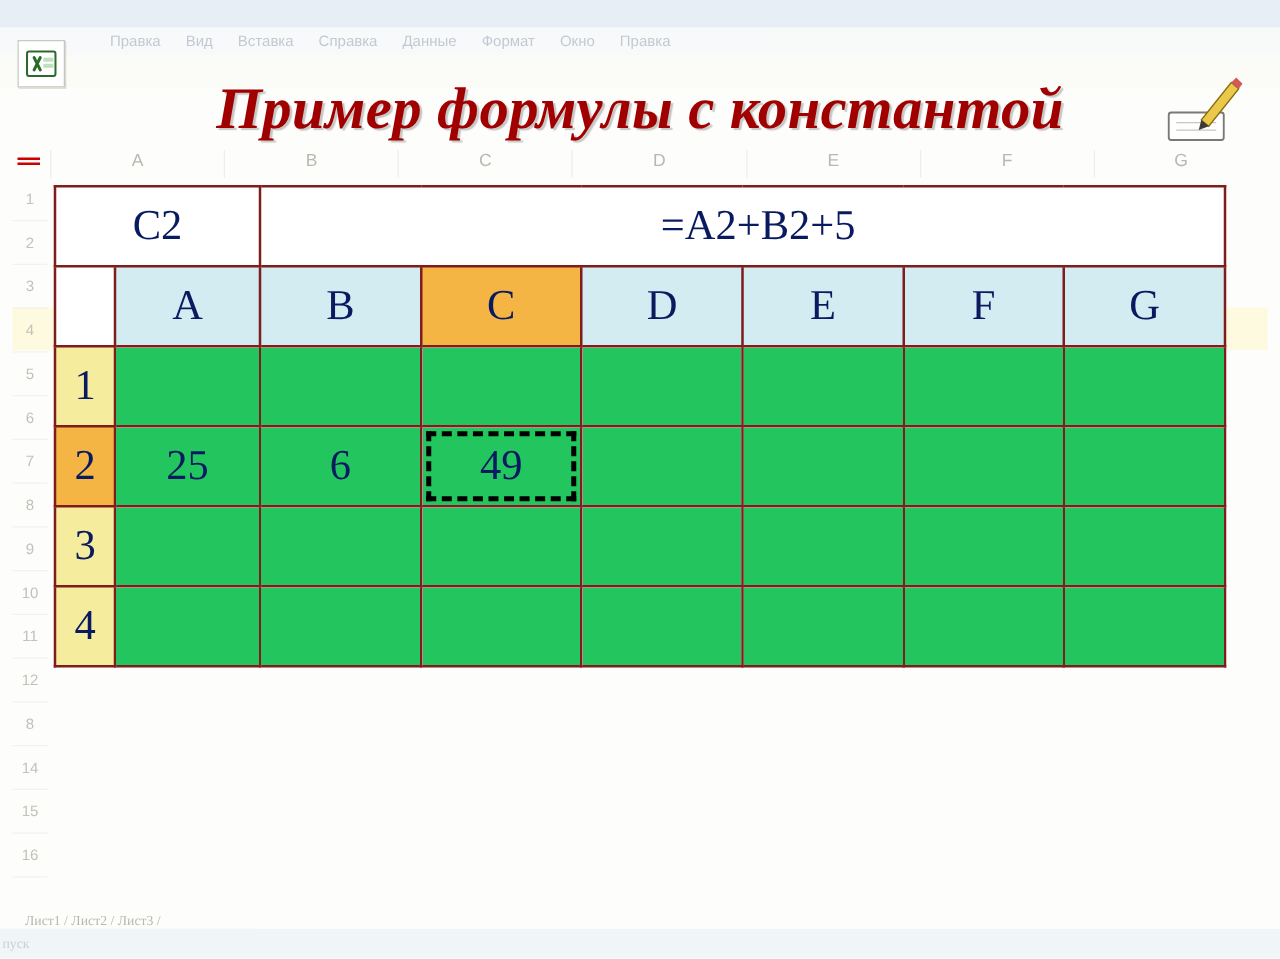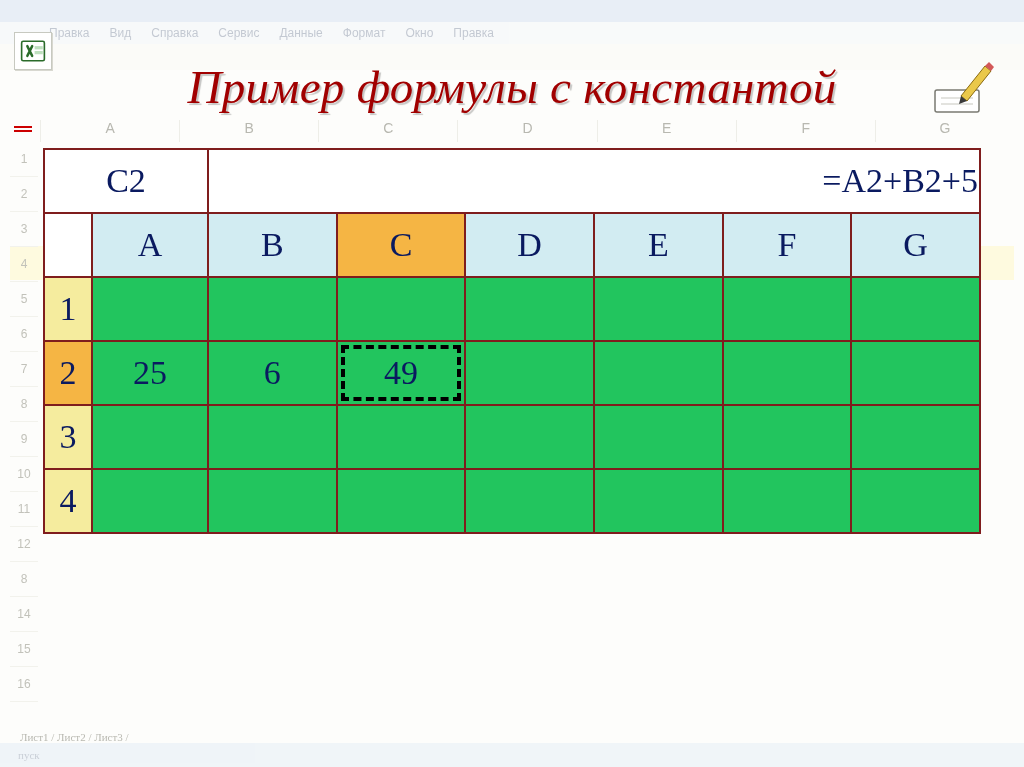--- a/index.html
+++ b/index.html
@@ -26,21 +26,21 @@
     background: #c9d7ef;
     opacity: .4;
   }
   .bg .menubar {
     position: absolute;
     top: 22px; left: 0; right: 0;
     height: 22px;
     background: #eef3fa;
     display: flex;
     gap: 20px;
-    padding-left: 49px;
+    padding-left: 88px;
     font: 12px Tahoma, sans-serif;
     color: #5a6a88;
     align-items: center;
     opacity: .35;
   }
   .bg .toolbar {
     position: absolute;
     top: 44px; left: 0; right: 0;
     height: 26px;
     background: #f6f7f3;
@@ -88,21 +88,21 @@
     opacity: .55;
   }
   .bg .statusbar {
     position: absolute;
     bottom: 0; left: 0; right: 0;
     height: 24px;
     background: #d6e4f4;
     opacity: .35;
     font: 11px Tahoma;
     color: #6a7a94;
-    padding-left: 18px;
+    padding-left: 2px;
     line-height: 24px;
   }
   .bg .sheet-tabs {
     position: absolute;
     bottom: 24px; left: 20px;
     font: 11px Tahoma;
     color: #b8b8b0;
   }
 
   
@@ -122,21 +122,21 @@
     box-shadow: 1px 1px 0 #d8d8d0;
     display: flex;
     align-items: center;
     justify-content: center;
   }
   .excel-icon-box svg { width: 26px; height: 26px; }
 
   h1.title {
     margin: 60px 0 12px;
     font-size: 47px;
-    font-weight: normal;
+    font-weight: bold;
     font-style: italic;
     color: #a10000;
     text-shadow: 2px 2px 1px rgba(0,0,0,.22);
     letter-spacing: .3px;
   }
 
   .pencil-icon {
     position: absolute;
     top: 56px;
     right: 28px;
@@ -172,21 +172,21 @@
     vertical-align: middle;
     font-weight: normal;
     box-sizing: border-box;
   }
   .addr-row td.cellref {
     width: 164px;
     background: #fff;
   }
   .addr-row td.formula {
     width: 772px;
-    text-align: right;
+    text-align: center;
     padding-left: 26px;
     background: #fff;
   }
   td.blank-corner {
     width: 48px;
     background: #fff;
   }
   th.colA, th.colB, th.colD, th.colE, th.colF, th.colG {
     width: 116px;
     background: #d2ecf2;
@@ -206,22 +206,22 @@
   }
 </style>
 </head>
 <body>
 
 <div class="bg">
   <div class="titlebar"></div>
   <div class="menubar">
     <span>Правка</span>
     <span>Вид</span>
+    <span>Вставка</span>
     <span>Справка</span>
-    <span>Сервис</span>
     <span>Данные</span>
     <span>Формат</span>
     <span>Окно</span>
     <span>Правка</span>
   </div>
   <div class="toolbar"></div>
   <div class="colhdr">
     <span>A</span>
     <span>B</span>
     <span>C</span>

